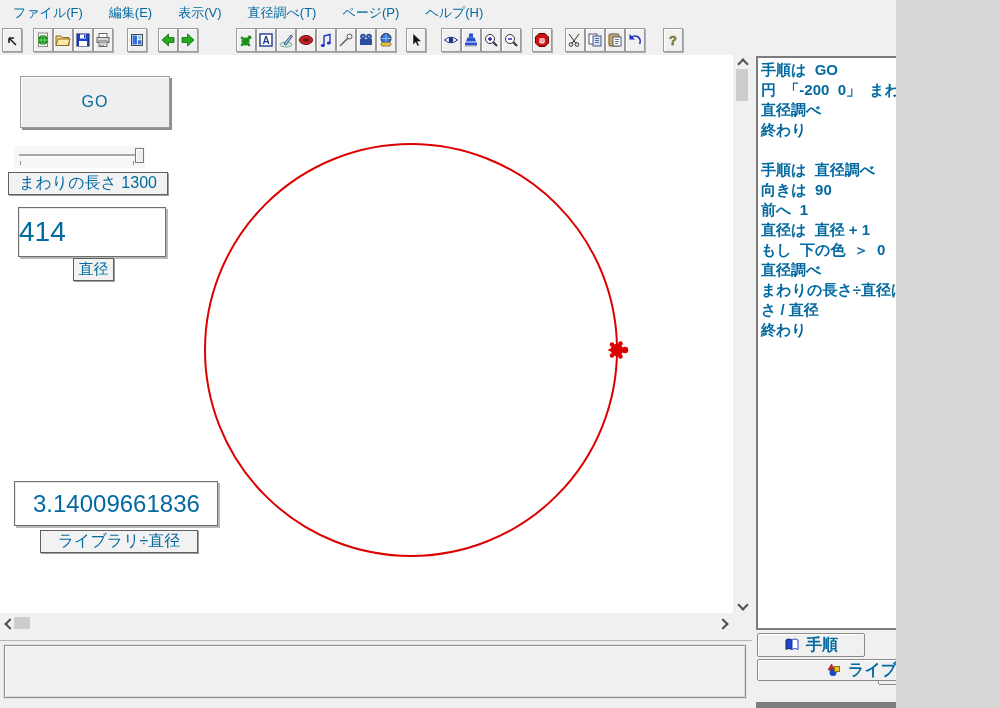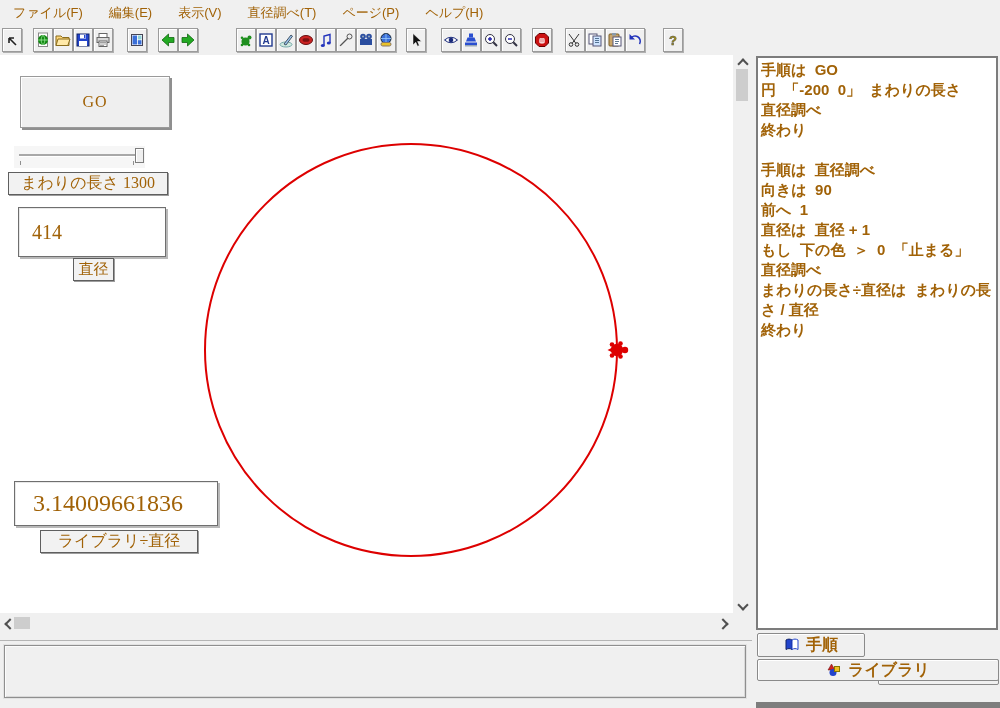--- a/index.html
+++ b/index.html
@@ -1,30 +1,30 @@
 <!DOCTYPE html>
 <html><head>
 <meta charset="utf-8">
 <style>
   html,body{margin:0;padding:0;background:#d8d8d8;}
-  .app{position:relative;width:1000px;height:708px;overflow:hidden;background:#f0f0f0;
-       font-family:"Liberation Sans",sans-serif;color:#a16207;}
+  .app{position:relative;width:896px;height:708px;overflow:hidden;background:#f0f0f0;
+       font-family:"Liberation Sans",sans-serif;color:#0369a1;}
   
   .menubar{position:absolute;left:0;top:0;width:1000px;height:26px;background:#f0f0f0;
            display:flex;align-items:center;font-size:13px;}
   .menu-item{padding:0 13px;height:26px;line-height:26px;cursor:default;}
   
   .toolbar{position:absolute;left:0;top:26px;width:1000px;height:28px;background:#f0f0f0;
            display:flex;align-items:center;}
   .tb{width:20px;height:24px;background:#f0f0f0;border:1px solid #9b9b9b;
       box-shadow:inset 1px 1px 0 #ffffff,1px 1px 0 #b0b0b0;
       display:flex;align-items:center;justify-content:center;box-sizing:border-box;flex:0 0 auto;}
   .tb svg{width:16px;height:16px;display:block;}
   
-  .canvas{position:absolute;left:0;top:55px;width:733px;height:558px;background:#ffffff;font-family:Liberation Serif, serif;}
+  .canvas{position:absolute;left:0;top:55px;width:733px;height:558px;background:#ffffff;}
   .vsb{position:absolute;left:734px;top:55px;width:16px;height:558px;background:#f0f0f0;}
   .hsb{position:absolute;left:0;top:615px;width:733px;height:16px;background:#f0f0f0;}
   .sb-thumb{position:absolute;background:#cdcdcd;}
   .chev{position:absolute;width:6px;height:6px;border-left:2px solid #505050;border-top:2px solid #505050;}
   .chev-up{transform:rotate(45deg);}
   .chev-down{transform:rotate(225deg);}
   .chev-left{transform:rotate(-45deg);}
   .chev-right{transform:rotate(135deg);}
   .bottom-line{position:absolute;left:0;top:640px;width:752px;height:1px;background:#b5b5b5;}
   .msg-panel{position:absolute;left:4px;top:645px;width:742px;height:53px;background:#f0f0f0;
@@ -261,21 +261,21 @@
 
     <div class="slider">
       <div class="track"></div>
       <div class="thumb"></div>
       <div class="tick" style="left:6px"></div>
       <div class="tick" style="left:119px"></div>
     </div>
 
     <div class="lbl-box" style="left:8px;top:117px;width:160px;height:23px">まわりの長さ  1300</div>
 
-    <div class="field" style="left:18px;top:152px;width:148px;height:50px;font-size:20px;padding-left:13px">414</div>
+    <div class="field" style="left:18px;top:152px;width:148px;height:50px;font-size:28px;">414</div>
 
     <div class="lbl-box" style="left:73px;top:203px;width:41px;height:23px;font-size:15px">直径</div>
 
     <div class="circle"></div>
 
     <svg class="turtle" viewBox="0 0 26 26">
       <path d="M2.5 13l5-2.5v5z" fill="#dd0000"></path>
       <circle cx="7" cy="7.5" r="2.3" fill="#dd0000"></circle>
       <circle cx="7" cy="18.5" r="2.3" fill="#dd0000"></circle>
       <circle cx="15.5" cy="6.5" r="2.3" fill="#dd0000"></circle>

